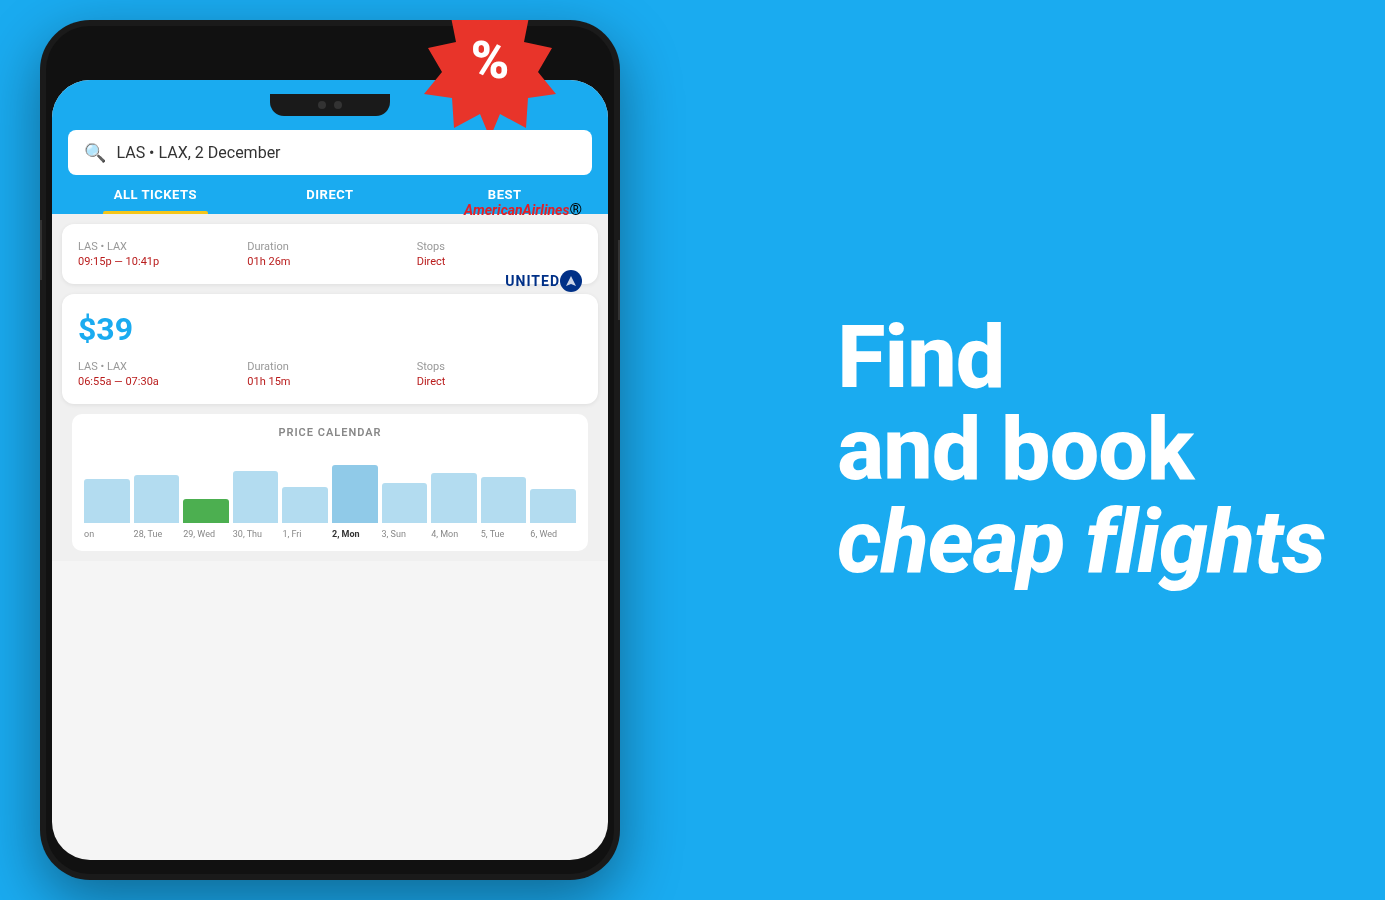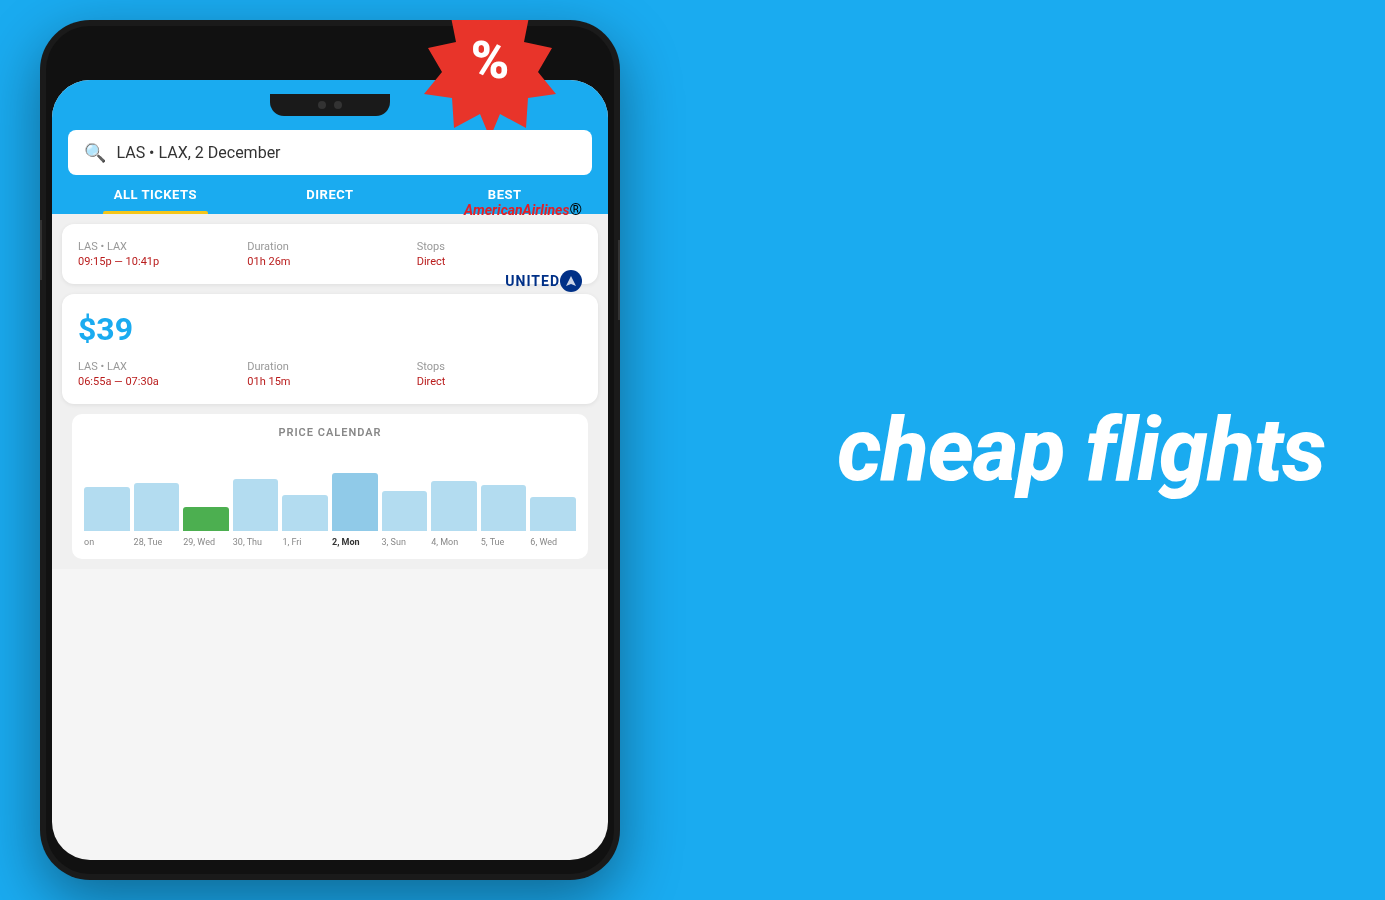--- a/index.html
+++ b/index.html
@@ -278,21 +278,21 @@
       margin: 0 10px;
       padding: 12px;
     }
 
     .calendar-title {
       text-align: center;
       font-size: 11px;
       color: #888;
       font-weight: 600;
       letter-spacing: 1px;
-      margin-bottom: 12px;
+      margin-bottom: 4px;
     }
 
     .bar-chart {
       display: flex;
       align-items: flex-end;
       gap: 4px;
       height: 80px;
       margin-bottom: 6px;
     }
 
@@ -495,14 +495,18 @@
             </div>
           </div>
 
         </div>
       </div>
     </div>
   </div>
 </div>
 
 <div class="hero-text">
+  <div class="find-book">
+    <span>Find</span><br>
+    <span>and book</span>
+  </div>
   <div class="cheap-flights">cheap flights</div>
 </div>
 
 </body></html>

